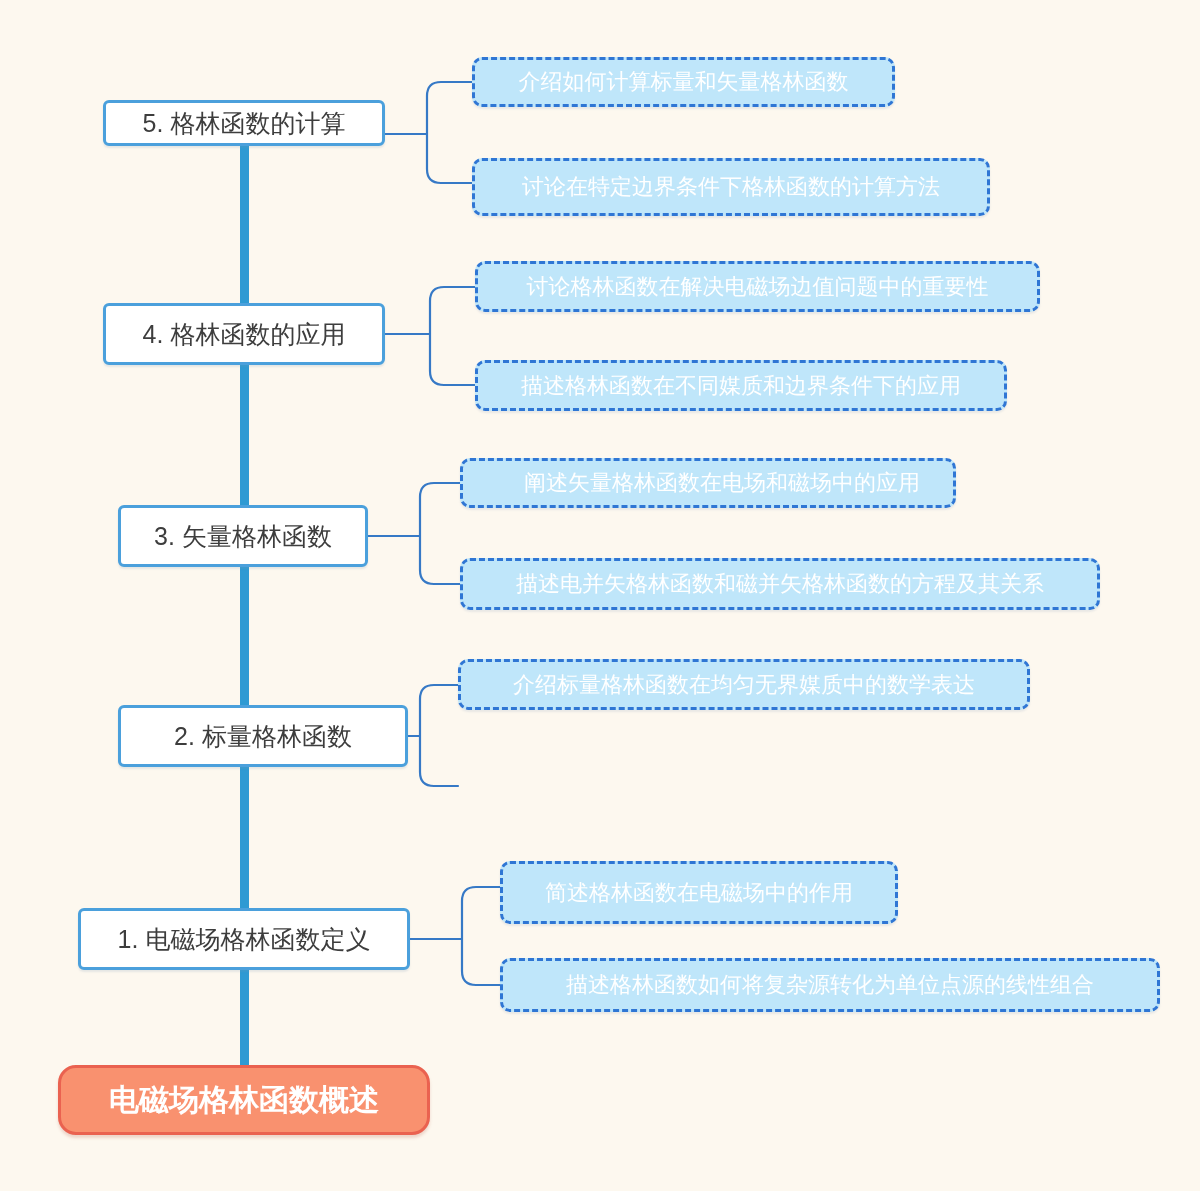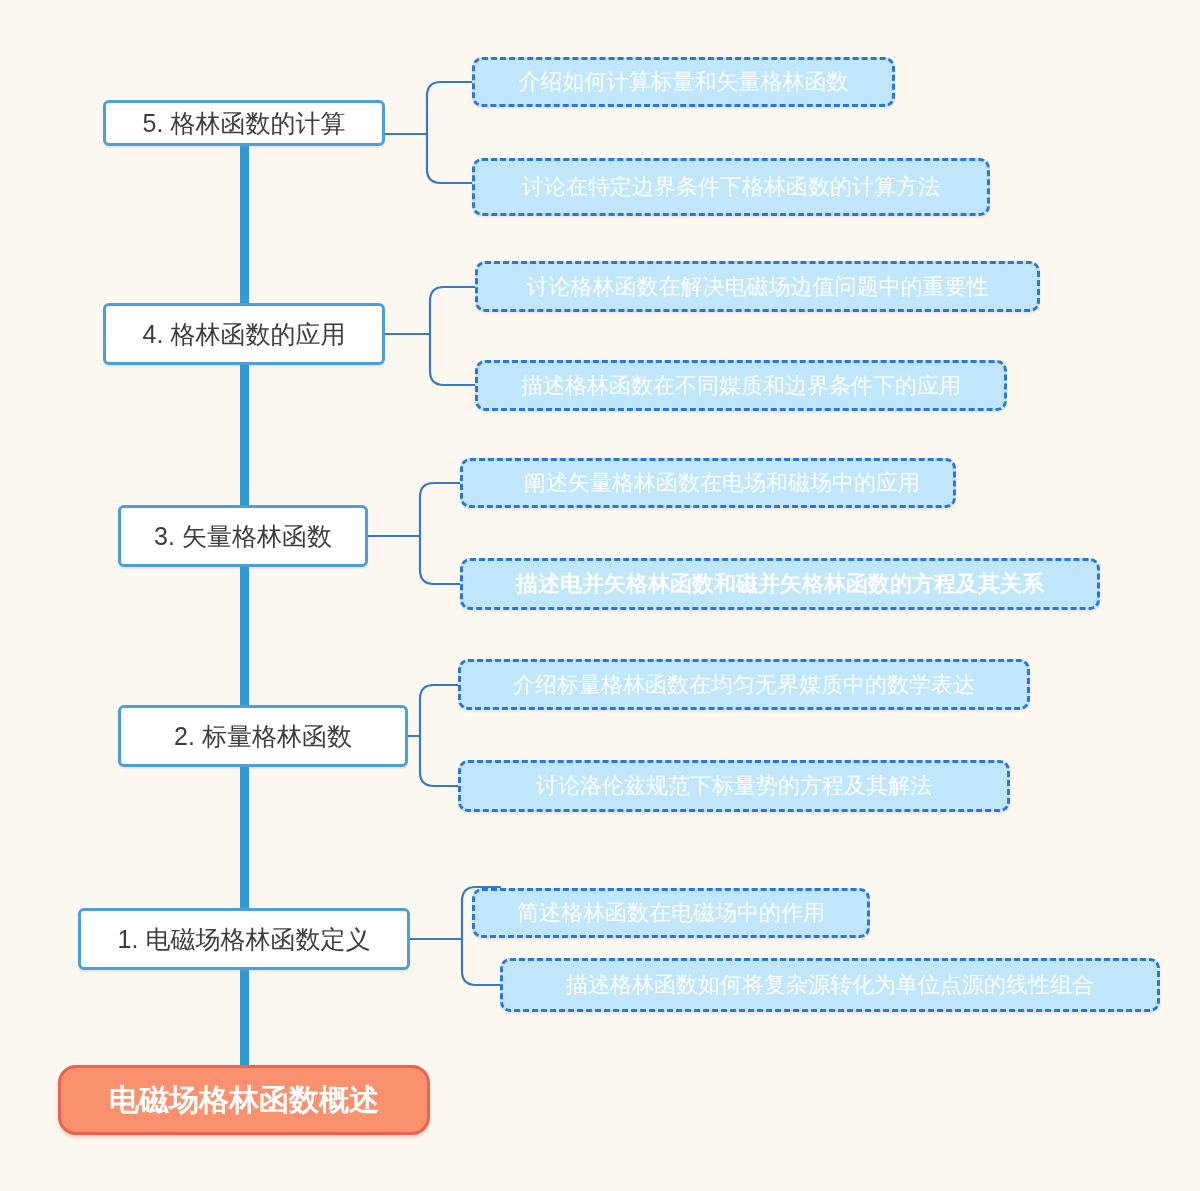--- a/index.html
+++ b/index.html
@@ -67,24 +67,24 @@
   .b4{left:103px;top:303px;width:282px;height:62px;}
   .b3{left:118px;top:505px;width:250px;height:62px;}
   .b2{left:118px;top:705px;width:290px;height:62px;}
   .b1{left:78px; top:908px;width:332px;height:62px;}
   
   .l5a{left:472px;top:57px; width:423px;height:50px;}
   .l5b{left:472px;top:158px;width:518px;height:58px;}
   .l4a{left:475px;top:261px;width:565px;height:51px;}
   .l4b{left:475px;top:360px;width:532px;height:51px;}
   .l3a{left:460px;top:458px;width:496px;height:50px;padding-left:28px;}
-  .l3b{left:460px;top:558px;width:640px;height:52px;font-weight:bold;}
+  .l3b{left:460px;top:558px;width:640px;height:52px;}
   .l2a{left:458px;top:659px;width:572px;height:51px;}
   .l2b{left:458px;top:760px;width:552px;height:52px;}
-  .l1a{left:472px;top:861px;width:398px;height:50px;margin-top:27px;}
+  .l1a{left:500px;top:861px;width:398px;height:63px;}
   .l1b{left:500px;top:958px;width:660px;height:54px;}
   .rootbox{left:58px;top:1065px;width:372px;height:70px;}
 </style>
 </head>
 <body>
 
 <div class="canvas">
 
   <div class="trunk"></div>
 
@@ -117,19 +117,18 @@
   <div class="node branch b2">2. 标量格林函数</div>
   <div class="node branch b1">1. 电磁场格林函数定义</div>
 
   <div class="node leaf l5a">介绍如何计算标量和矢量格林函数</div>
   <div class="node leaf l5b">讨论在特定边界条件下格林函数的计算方法</div>
   <div class="node leaf l4a">讨论格林函数在解决电磁场边值问题中的重要性</div>
   <div class="node leaf l4b">描述格林函数在不同媒质和边界条件下的应用</div>
   <div class="node leaf l3a">阐述矢量格林函数在电场和磁场中的应用</div>
   <div class="node leaf l3b">描述电并矢格林函数和磁并矢格林函数的方程及其关系</div>
   <div class="node leaf l2a">介绍标量格林函数在均匀无界媒质中的数学表达</div>
-  <div class="node leaf l2b">讨论洛伦兹规范下标量势的方程及其解法</div>
   <div class="node leaf l1a">简述格林函数在电磁场中的作用</div>
   <div class="node leaf l1b">描述格林函数如何将复杂源转化为单位点源的线性组合</div>
 
   <div class="node root rootbox">电磁场格林函数概述</div>
 
 </div>
 
 </body></html>

